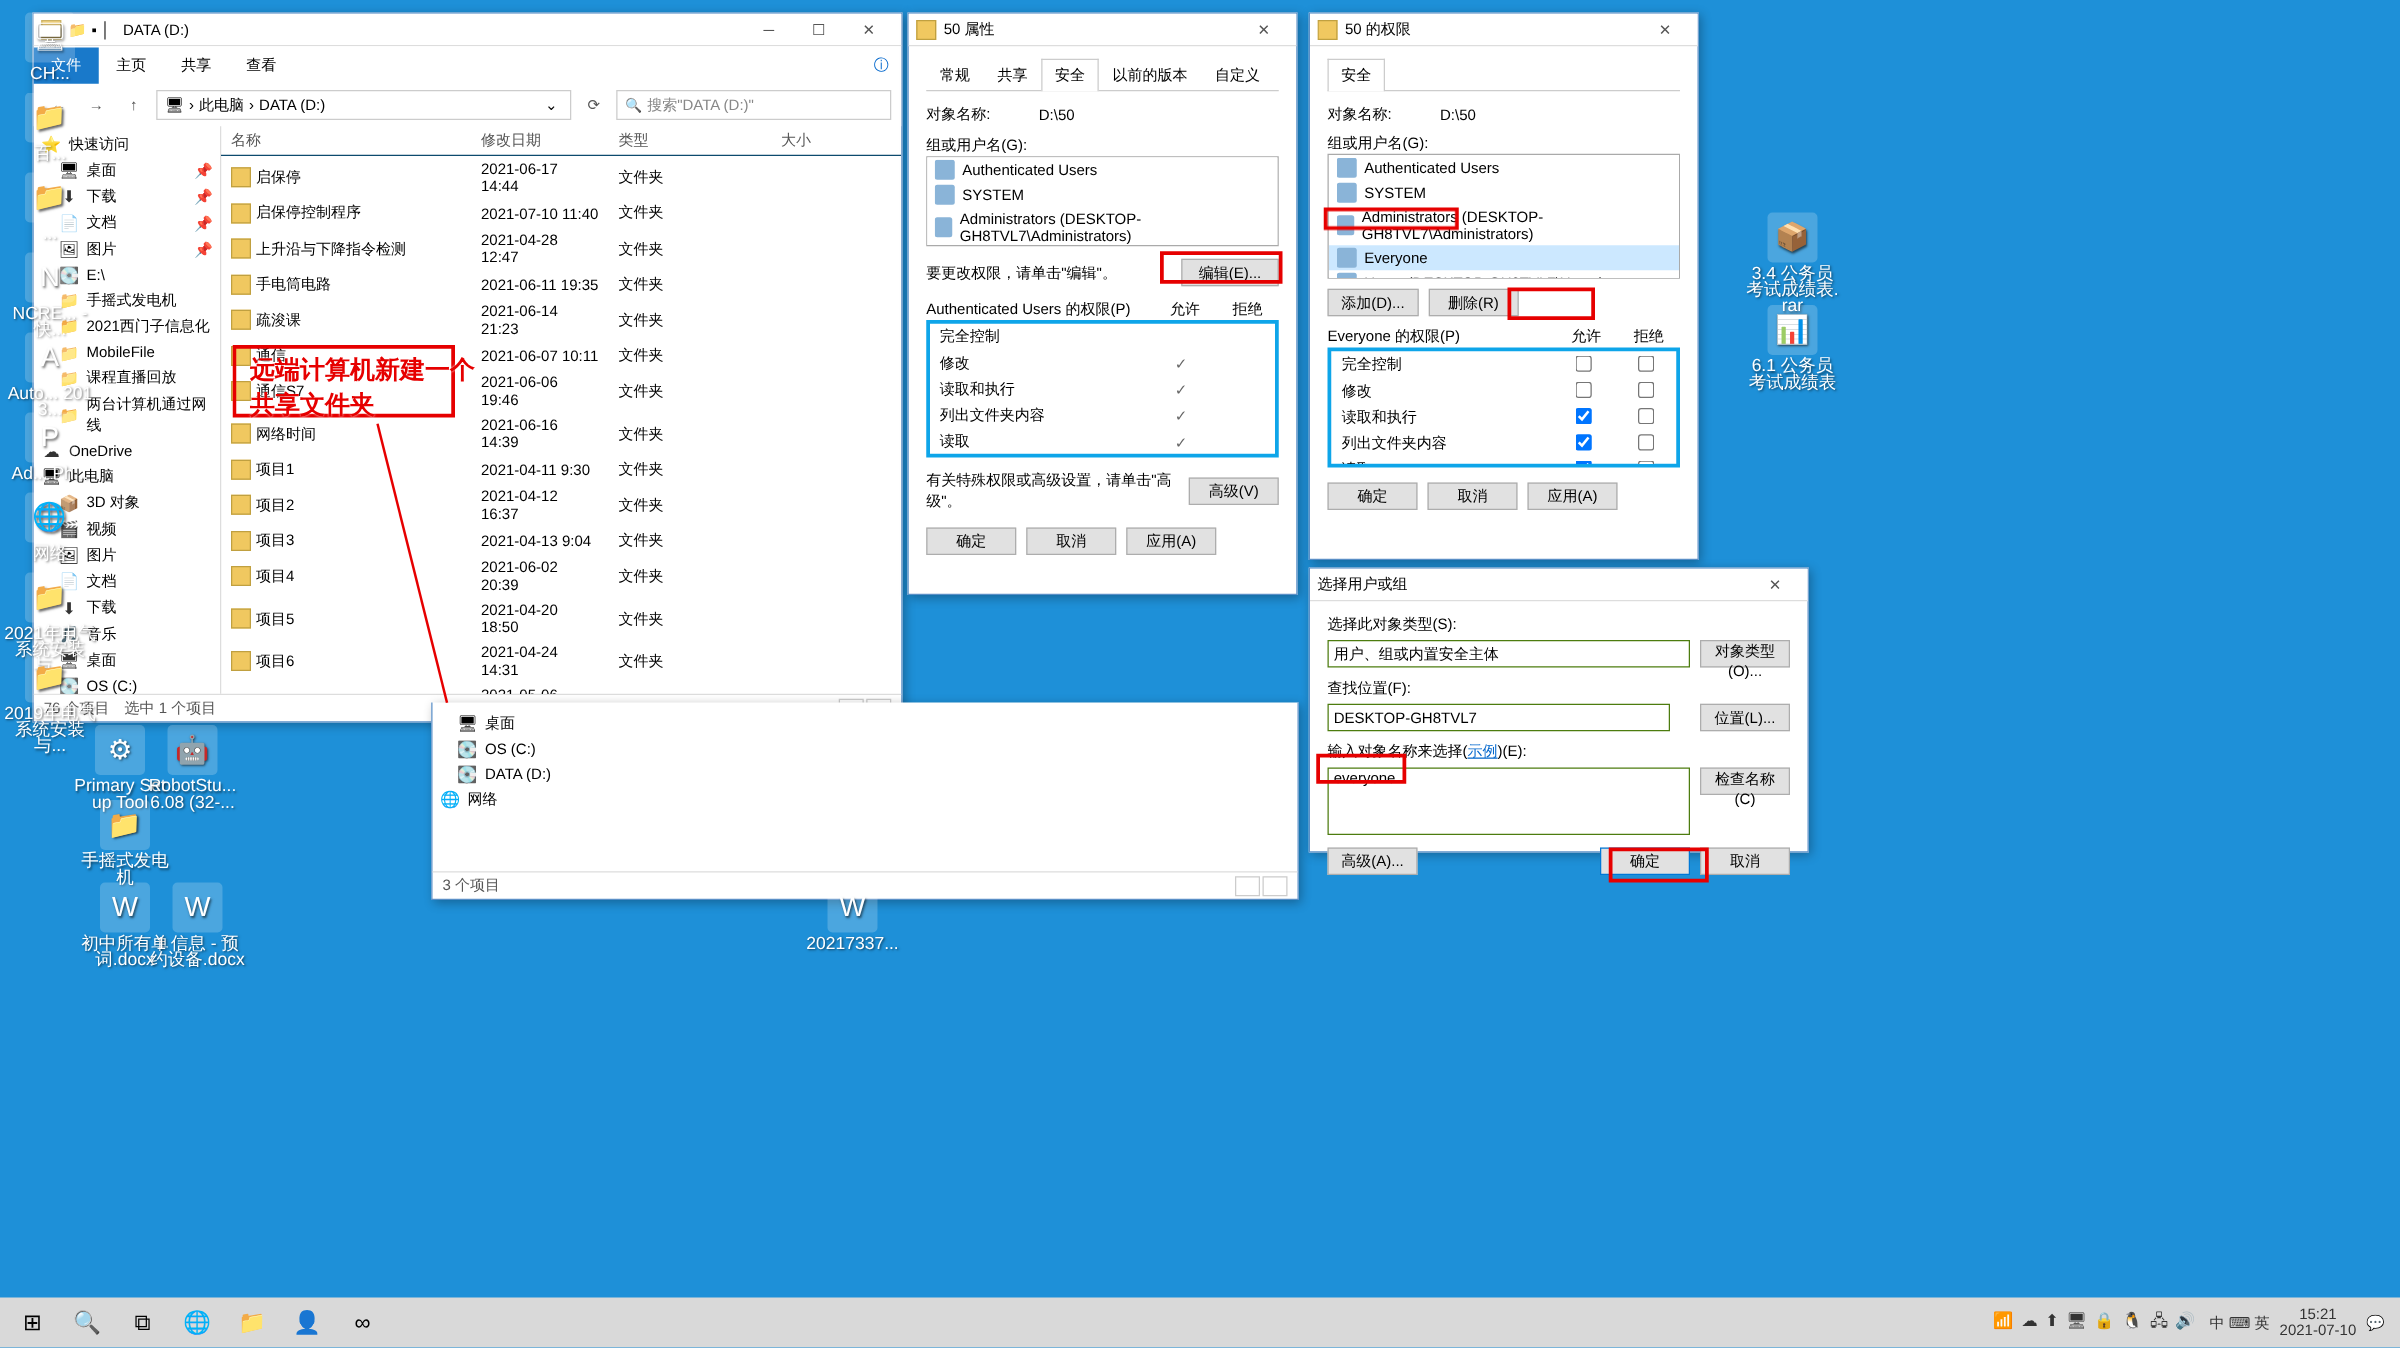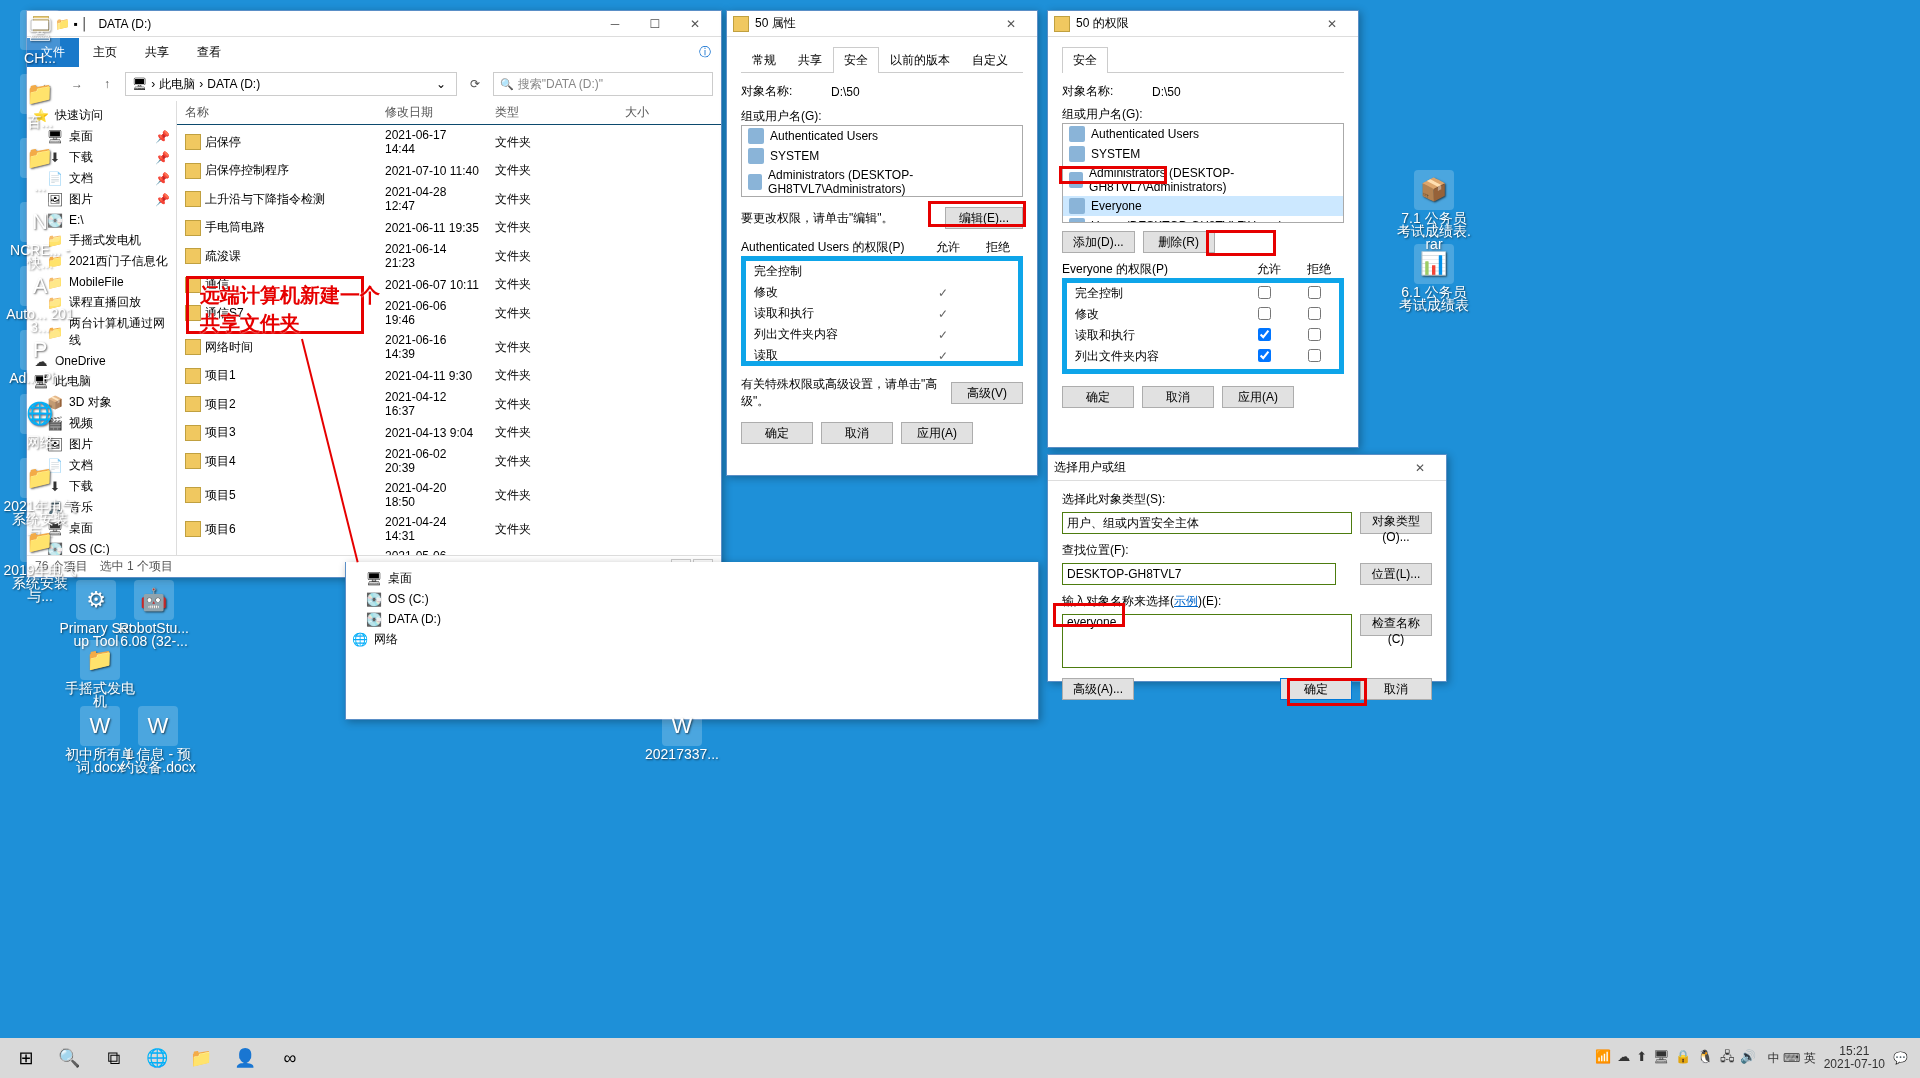--- a/index.html
+++ b/index.html
@@ -52,21 +52,21 @@
 .dlg-body { padding:10px 14px; }
 .dlg-tabs { display:flex; border-bottom:1px solid #ccc; margin-bottom:10px; }
 .dlg-tabs .dtab { padding:4px 10px; border:1px solid transparent; border-bottom:none; margin-bottom:-1px; cursor:pointer; }
 .dlg-tabs .dtab.active { border-color:#ccc; background:#fff; }
 .field-row { display:flex; align-items:center; margin:6px 0; }
 .field-row .lbl { width:90px; }
 .listbox { border:1px solid #aaa; background:#fff; height:84px; overflow:auto; }
 .listbox .li { padding:2px 6px; display:flex; align-items:center; gap:6px; }
 .listbox .li.sel { background:#cce8ff; }
 .ugico { width:16px; height:16px; background:#8ab4d8; border-radius:2px; display:inline-block; }
-.perm-table { border:5px solid #0ea5e9; height:110px; overflow:auto; }
+.perm-table { border:3px solid #0ea5e9; height:110px; overflow:auto; }
 .perm-table .pr { display:flex; align-items:center; }
 .perm-table .pr div:first-child { flex:1; padding:2px 8px; }
 .perm-table .pr div:not(:first-child){ width:50px; text-align:center; color:#666; }
 .btnrow { display:flex; justify-content:flex-start; gap:8px; margin-top:12px; }
 .wbtn { min-width:72px; height:22px; border:1px solid #adadad; background:#e1e1e1; padding:0 10px; cursor:pointer; }
 .wbtn.primary { border-color:#0078d7; }
 .input-line { width:100%; height:22px; border:1px solid #4d7c0f; padding:0 4px; background:#fff; }
 
 
 .annot { position:absolute; border:3px solid #e60000; pointer-events:none; }
@@ -375,20 +375,27 @@
       </div>
       <div class="sb-item">
         <span class="sb-ico">💽</span>
         <span>DATA (D:)</span>
       </div>
       <div class="sb-item hdr">
         <span class="sb-ico">🌐</span>
         <span>网络</span>
       </div>
     </div>
+  <div class="statusbar" style="position:absolute;bottom:0;left:0;right:0;">
+    <span>3 个项目</span>
+    <span class="viewbtns">
+        <span></span>
+        <span></span>
+      </span>
+  </div>
 </div>
 
 <div class="win" style="left:726px; top:10px; width:312px; height:466px;">
   <div class="titlebar">
     <span class="tico"></span>
     <span class="ttxt">50 属性</span>
     <span class="ctrl close">✕</span>
   </div>
   <div class="dlg-body">
     <div class="dlg-tabs" id="prop-tabs">
@@ -641,18 +648,18 @@
 <div class="desktop-icon" style="left: 120px; top: 706px;">
     <div class="ico">W</div>
     <div class="lbl">1 信息 - 预约设备.docx</div>
   </div>
 <div class="desktop-icon" style="left: 644px; top: 706px;">
     <div class="ico">W</div>
     <div class="lbl">20217337...</div>
   </div>
 <div class="desktop-icon" style="left: 1396px; top: 170px;">
     <div class="ico">📦</div>
-    <div class="lbl">7.1 公务员考试成绩表.rar</div>
+    <div class="lbl">3.4 公务员考试成绩表.rar</div>
   </div>
 <div class="desktop-icon" style="left: 1396px; top: 244px;">
     <div class="ico">📊</div>
     <div class="lbl">6.1 公务员考试成绩表</div>
   </div>
 
 </body></html>

